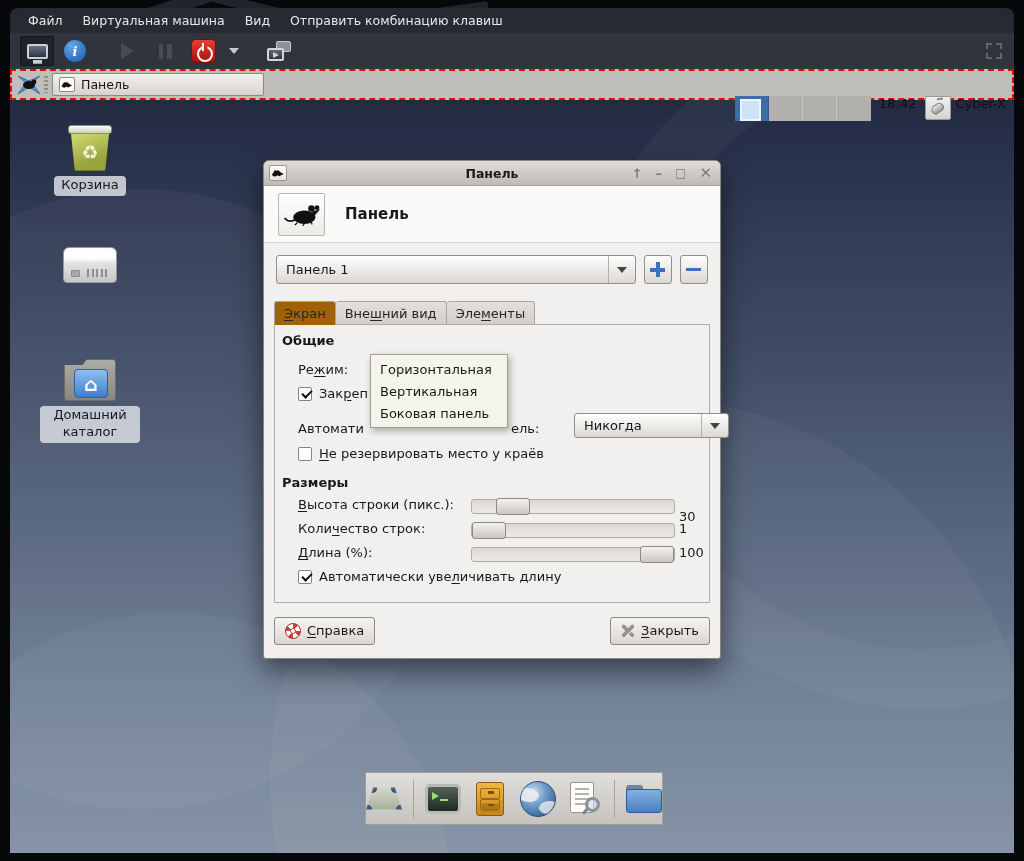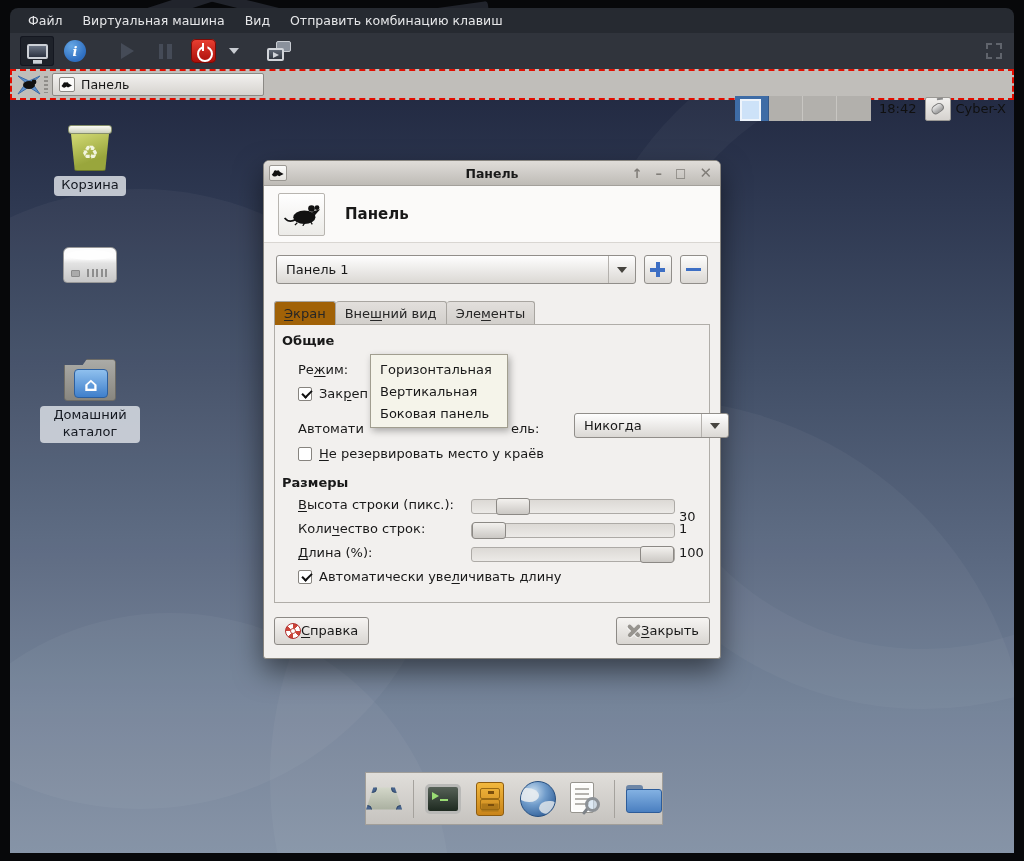--- a/index.html
+++ b/index.html
@@ -72,21 +72,21 @@
   
   .xpanel { position:absolute; left:0; right:0; top:0; height:31px; background:#c0beba; border:2px dashed #e20d00;
             display:flex; align-items:center; padding:0 3px; z-index:6; }
   .xfce-menu-btn { width:27px; height:24px; display:flex; align-items:center; justify-content:center; }
   .grip { width:4px; height:17px; margin:0 4px 0 2px;
           background:repeating-linear-gradient(180deg,#8f8d89 0 2px, transparent 2px 4px); }
   .task-btn { width:212px; height:23px; background:linear-gradient(#f2f1ef,#d6d3cf); border:1px solid #8b8985; border-radius:2px;
               display:flex; align-items:center; gap:6px; padding:0 6px; font-size:12.5px; color:#161616; }
   .task-btn .mini-frame { width:16px; height:15px; background:#fbfaf9; border:1px solid #8b8985; border-radius:2px;
                           display:flex; align-items:center; justify-content:center; }
-  .p-right { margin-left:auto; display:flex; align-items:center; gap:5px;margin-top:48px; }
+  .p-right { margin-left:auto; display:flex; gap:5px;margin-top:48px; }
   .ws { display:flex; height:25px; }
   .ws-cell { width:34px; height:25px; background:#b2b0ac; border-right:1px solid #c8c6c2; }
   .ws-cell:last-child { border-right:none; }
   .ws-cell.active { background:#3e6ca6; position:relative; border-right:1px solid #35598a; }
   .ws-cell.active::after { content:""; position:absolute; left:5px; top:3px; width:17px; height:18px;
                            background:#cde2f8; border:2px solid #eef4fb; }
   .clock { font-size:13px; color:#101010; padding:0 3px; }
   .mouse-btn { width:26px; height:24px; background:linear-gradient(#f1f0ee,#d5d2ce); border:1px solid #9a9894; border-radius:2px;
                display:flex; align-items:center; justify-content:center; }
   .mouse-glyph { width:13px; height:9px; background:linear-gradient(#e9e9e9,#9b9b9b); border:1px solid #777; border-radius:6px 6px 5px 5px;
@@ -167,21 +167,21 @@
            box-shadow:2px 3px 7px rgba(0,0,0,.3); padding:3px 1px; z-index:8; }
   .popup-item { padding:3.5px 8px; white-space:nowrap; }
   .combo-never { position:absolute; left:271px; top:88px; width:155px; height:25px;margin-left:28px; }
   .slider { position:absolute; left:196px; width:204px; height:15px; background:linear-gradient(#dcd9d5,#eceae7);
             border:1px solid #adaaa6; border-radius:3px; }
   .handle { position:absolute; top:-2px; width:34px; height:17px; background:linear-gradient(#f3f1ee,#cbc8c4);
             border:1px solid #8c8985; border-radius:3px; }
   .sval { position:absolute; left:404px; white-space:nowrap; }
   .dlg-actions { flex:1; display:flex; align-items:center; padding:0 10px; }
   .gtk-btn { height:28px; background:linear-gradient(#f6f4f2,#d9d6d2); border:1px solid #8d8a86; border-radius:3px;
-             display:flex; align-items:center; padding:0 10px; font-size:13px; color:#191919; }
+             display:flex; align-items:center; gap:6px; padding:0 10px; font-size:13px; color:#191919; }
   .help-glyph { width:16px; height:16px; border-radius:50%; border:1.5px solid #b03030; flex:none;
                 background:conic-gradient(#cc4438 0 12%, #fff 12% 25%, #cc4438 25% 37%, #fff 37% 50%, #cc4438 50% 62%, #fff 62% 75%, #cc4438 75% 87%, #fff 87%);
                 position:relative; }
   .help-glyph::after { content:""; position:absolute; inset:4px; background:#fff; border:1px solid #c05048; border-radius:50%; }
   .xclose-glyph { position:relative; width:14px; height:14px; flex:none; }
   .xclose-glyph::before,.xclose-glyph::after { content:""; position:absolute; left:-1px; top:5.2px; width:16px; height:3.6px;
                 background:#979younger490; background:#97948f; border-radius:2px; box-shadow:0 1px 0 rgba(255,255,255,.7); }
   .xclose-glyph::before { transform:rotate(45deg); } .xclose-glyph::after { transform:rotate(-45deg); }
   .push-right { margin-left:auto; }
 

